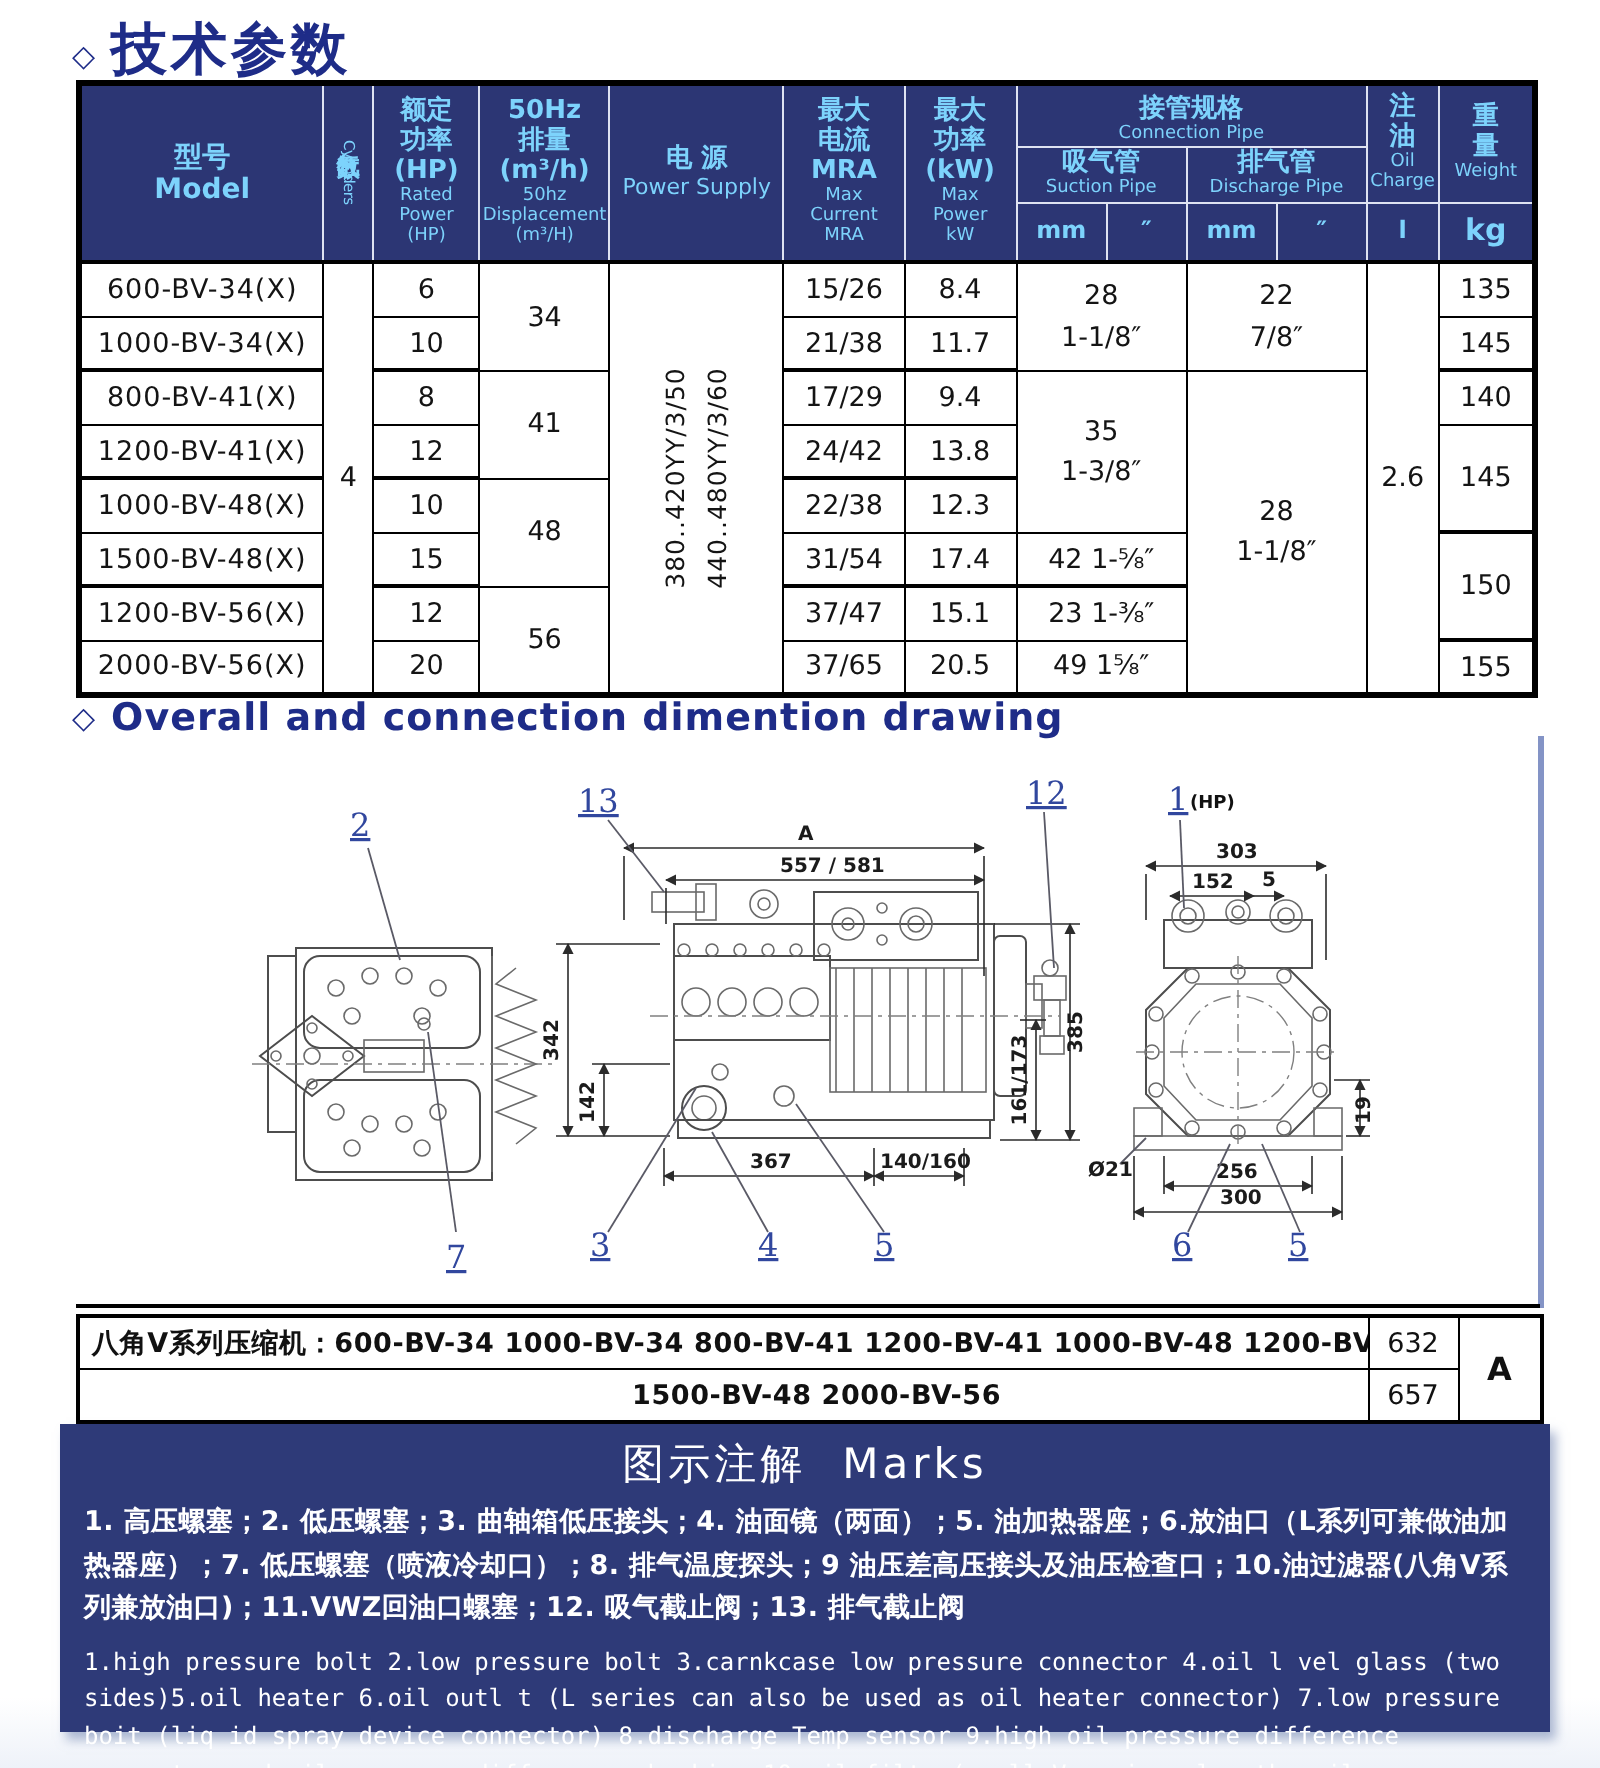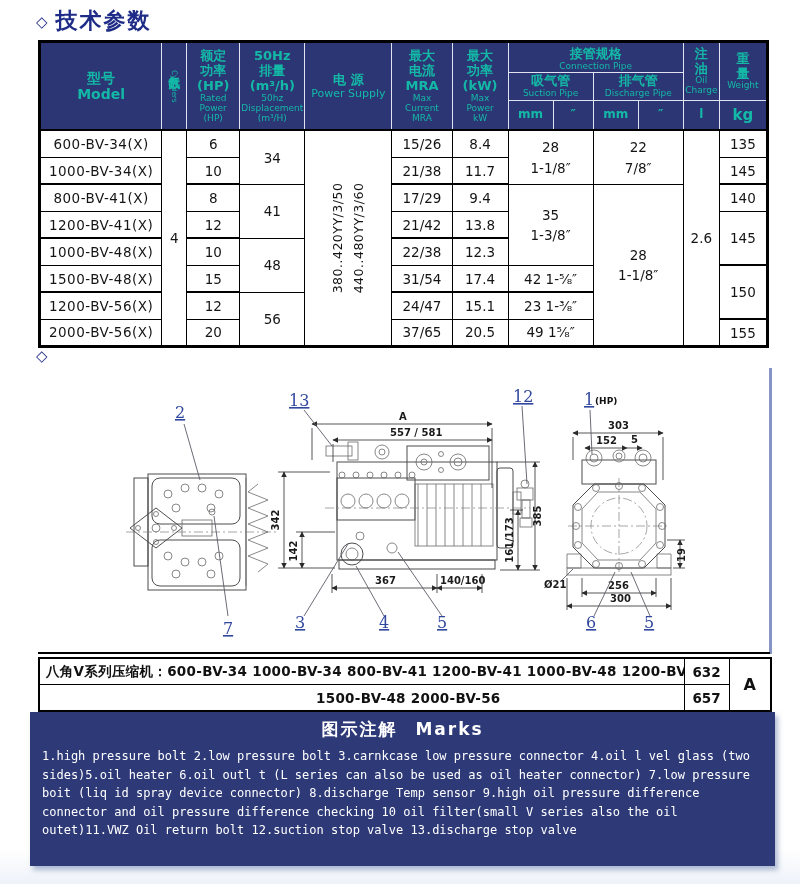--- a/index.html
+++ b/index.html
@@ -1,25 +1,25 @@
 <!DOCTYPE html>
 <html><head>
 <meta charset="utf-8">
 <style>
   html,body{margin:0;padding:0;background:#fff;}
   .page{position:relative;width:800px;height:884px;background:linear-gradient(180deg,#ffffff 0 96%,#eef2f9 100%);
         font-family:"DejaVu Sans","Liberation Sans",sans-serif;overflow:hidden;color:#111;}
   
   .sec-title{position:absolute;left:36px;display:flex;align-items:baseline;gap:8px;color:#1e2c88;font-weight:bold;white-space:nowrap;}
   .sec-title .dia{font-size:15px;transform:translateY(-1px);}
-  .sec-title .zh{font-size:22px;letter-spacing:2px;}
+  .sec-title .zh{font-size:28px;letter-spacing:2px;}
   .sec-title .en{font-size:19px;letter-spacing:0.5px;}
   
   table.ptable{position:absolute;left:38px;top:40px;width:731px;border-collapse:collapse;table-layout:fixed;border:3px solid #000;}
-  .ptable th{background:#2c3674;color:#14b8a6;border:1px solid #dfe3f2;padding:0;vertical-align:middle;text-align:center;font-weight:normal;overflow:hidden;}
+  .ptable th{background:#2c3674;color:#7dd3fc;border:1px solid #dfe3f2;padding:0;vertical-align:middle;text-align:center;font-weight:normal;overflow:hidden;}
   .ptable td{border:1px solid #000;padding:0;text-align:center;vertical-align:middle;font-size:13.5px;color:#141414;overflow:hidden;}
   .ptable tbody tr{height:27px;}
   .ptable tbody tr:first-child td{border-top:2.5px solid #000;}
   .ptable tr.grp td{border-bottom:2px solid #000;}
   .th-zh{display:block;font-weight:bold;font-size:13px;line-height:1.15;white-space:pre-line;}
   .th-en{display:block;font-size:9px;line-height:1.1;white-space:pre-line;}
   .pre{white-space:pre-line;line-height:1.5;}
   .model-cell{font-size:13px;letter-spacing:0.5px;}
   .vhead{writing-mode:vertical-rl;text-orientation:mixed;margin:0 auto;line-height:1;height:74px;}
   .vhead .vzh{font-weight:bold;font-size:11.5px;letter-spacing:1px;}
@@ -37,26 +37,26 @@
   .m{fill:none;stroke:#4d4d4d;stroke-width:1;}
   .m2{fill:none;stroke:#6a6a6a;stroke-width:0.8;}
   .dl{stroke:#2b2b2b;stroke-width:0.8;fill:none;}
   .ld{stroke:#5a5a66;stroke-width:0.9;fill:none;}
   .cl{stroke:#808080;stroke-width:0.7;fill:none;stroke-dasharray:9 3 2 3;}
   
   table.mtable{position:absolute;left:38px;top:657px;width:732px;border-collapse:collapse;table-layout:fixed;border:2.5px solid #000;}
   .mtable td{border:1.5px solid #000;height:25px;font-size:13.5px;vertical-align:middle;padding:0 6px;white-space:nowrap;overflow:hidden;}
   .mtable .lbl{font-weight:bold;letter-spacing:0.3px;}
   .mtable .lbl2{font-weight:bold;padding-left:276px;letter-spacing:0.3px;}
-  .mtable .num{text-align:center;font-weight:bold;}
+  .mtable .num{text-align:center;font-weight:normal;}
   .mtable .ltr{text-align:center;font-size:16px;font-weight:bold;}
   
   .legend{position:absolute;left:30px;top:712px;width:745px;height:154px;background:#2e3a78;color:#fff;
           box-shadow:3px 4px 5px rgba(110,130,175,0.55);padding:6px 12px 0 12px;box-sizing:border-box;}
-  .legend-title{text-align:center;font-size:17px;font-weight:bold;letter-spacing:2px;margin-bottom:5px;}
+  .legend-title{text-align:center;font-size:21px;font-weight:normal;letter-spacing:2px;margin-bottom:5px;}
   .legend-title .sp{display:inline-block;width:18px;}
   .legend-zh{font-size:13.5px;font-weight:bold;line-height:1.6;letter-spacing:0.2px;}
   .legend-en{font-family:"DejaVu Sans Mono","Liberation Mono",monospace;font-size:12px;line-height:1.55;margin-top:6px;}
 </style>
 </head>
 <body>
 
 <div class="page">
 
   <div class="sec-title" style="top:6px;">
@@ -206,21 +206,21 @@
         <td>9.4</td>
         <td colspan="2" rowspan="3" class="pre">35
 1-3/8″</td>
         <td colspan="2" rowspan="6" class="pre">28
 1-1/8″</td>
         <td>140</td>
       </tr>
       <tr class="grp">
         <td class="model-cell">1200-BV-41(X)</td>
         <td>12</td>
-        <td>21/42</td>
+        <td>24/42</td>
         <td>13.8</td>
         <td rowspan="2">145</td>
       </tr>
       <tr>
         <td class="model-cell">1000-BV-48(X)</td>
         <td>10</td>
         <td rowspan="2">48</td>
         <td>22/38</td>
         <td>12.3</td>
       </tr>
@@ -229,37 +229,38 @@
         <td>15</td>
         <td>31/54</td>
         <td>17.4</td>
         <td colspan="2">42 1-⁵⁄₈″</td>
         <td rowspan="2">150</td>
       </tr>
       <tr>
         <td class="model-cell">1200-BV-56(X)</td>
         <td>12</td>
         <td rowspan="2">56</td>
-        <td>24/47</td>
+        <td>37/47</td>
         <td>15.1</td>
         <td colspan="2">23 1-³⁄₈″</td>
       </tr>
       <tr>
         <td class="model-cell">2000-BV-56(X)</td>
         <td>20</td>
         <td>37/65</td>
         <td>20.5</td>
         <td colspan="2">49 1⁵⁄₈″</td>
         <td>155</td>
       </tr>
     </tbody>
   </table>
 
   <div class="sec-title" style="top:348px;">
     <span class="dia">◇</span>
+    <span class="en">Overall and connection dimention drawing</span>
   </div>
 
   <div class="blue-rule"></div>
   <div class="draw-bottom-rule"></div>
 
   <svg class="draw-svg" width="740" height="262" viewBox="0 0 740 262">
     <defs>
       <marker id="arr" viewBox="0 0 10 10" refX="9" refY="5" markerWidth="7" markerHeight="7" orient="auto-start-reverse">
         <path d="M0,0L10,5L0,10z" fill="#2b2b2b"></path>
       </marker>
@@ -465,16 +466,17 @@
       <td class="lbl2">1500-BV-48    2000-BV-56</td>
       <td class="num">657</td>
     </tr>
   </tbody>
     </table>
 
   <div class="legend">
     <div class="legend-title">
       <span>图示注解</span><span class="sp"></span><span>Marks</span>
     </div>
+    <div class="legend-zh">1. 高压螺塞；2. 低压螺塞；3. 曲轴箱低压接头；4. 油面镜（两面）；5. 油加热器座；6.放油口（L系列可兼做油加热器座）；7. 低压螺塞（喷液冷却口）；8. 排气温度探头；9 油压差高压接头及油压检查口；10.油过滤器(八角V系列兼放油口)；11.VWZ回油口螺塞；12. 吸气截止阀；13. 排气截止阀</div>
     <div class="legend-en">1.high pressure bolt 2.low pressure bolt 3.carnkcase low pressure connector 4.oil l vel glass (two sides)5.oil heater 6.oil outl t (L series can also be used as oil heater connector) 7.low pressure boit (liq id spray device connector) 8.discharge Temp sensor 9.high oil pressure difference connector and oil pressure difference checking 10 oil filter(small V series also the oil outet)11.VWZ Oil return bolt 12.suction stop valve 13.discharge stop valve</div>
   </div>
 
 </div>
 
 </body></html>

